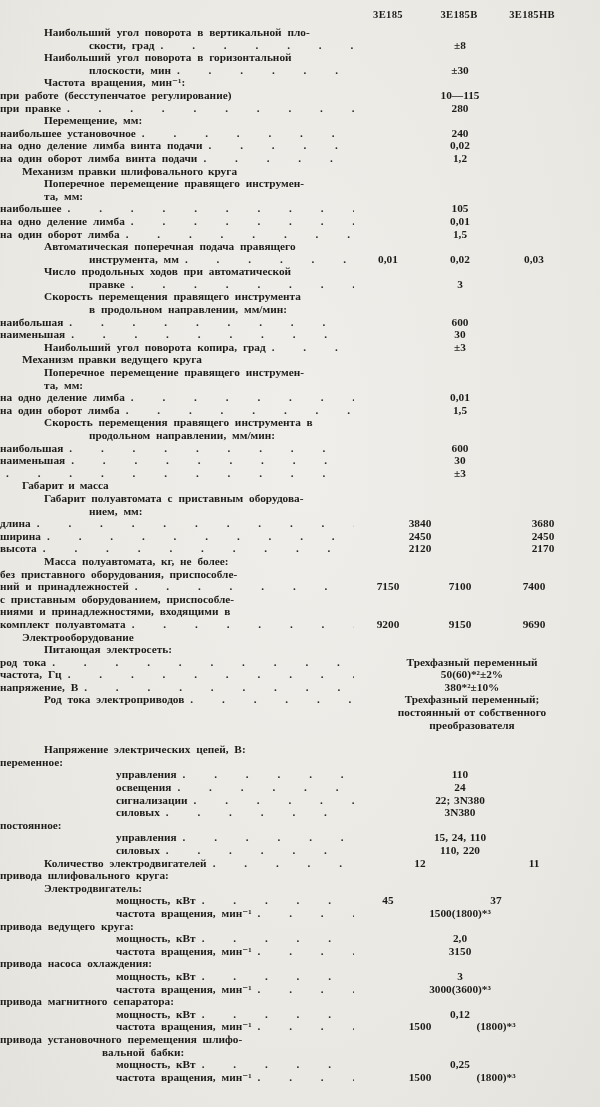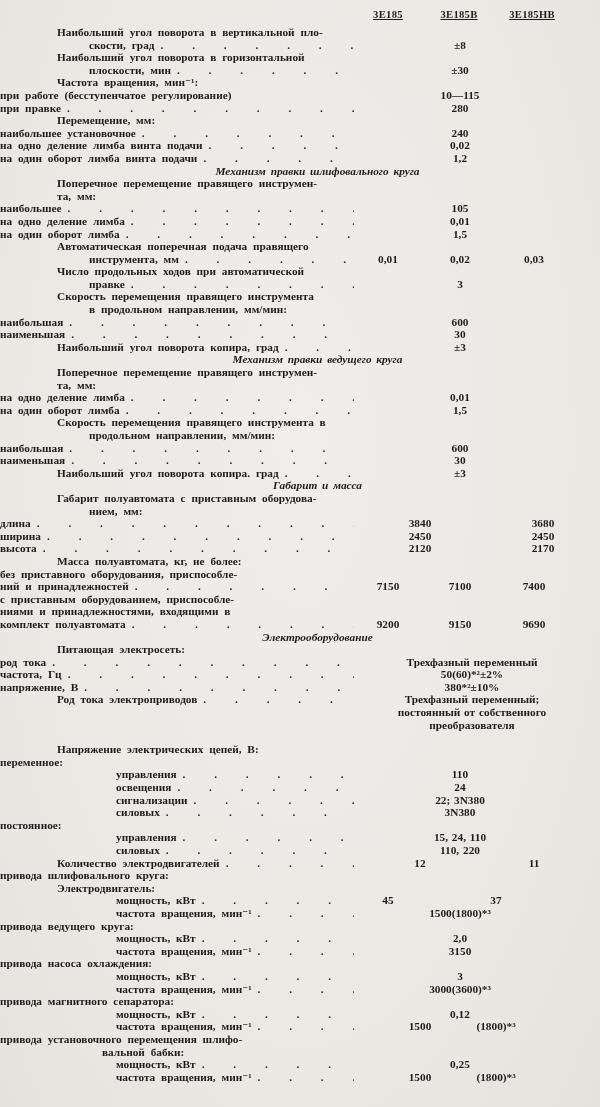--- a/index.html
+++ b/index.html
@@ -9,42 +9,42 @@
     font-family:"Liberation Serif","DejaVu Serif",serif;
     color:#1e1c1a;
   }
   .page{
     position:relative;width:600px;height:1107px;overflow:hidden;
     background:radial-gradient(ellipse at 50% 40%, #efeeea 0%, #eae8e3 70%, #e4e2dc 100%);
     font-weight:bold;
   }
   .colh{
     position:absolute;top:9px;transform:translateX(-50%);
-    font-size:10.6px;white-space:nowrap;letter-spacing:.3px;text-decoration:underline;
+    font-size:10.6px;white-space:nowrap;letter-spacing:.3px;
   }
   .colh.h1{left:388px}
   .colh.h2{left:459px}
   .colh.h3{left:532px}
   .content{position:absolute;top:26px;left:0;width:600px;font-size:11.3px;}
   .line{
     position:relative;display:flex;height:12.6px;line-height:12.6px;
     white-space:nowrap;
   }
   .lbl{flex:0 0 auto;word-spacing:3px;}
-  .ind0 .lbl{padding-left:44px;margin-left:13px;}
+  .ind0 .lbl{padding-left:44px;}
   .ind1 .lbl{padding-left:89px;}
   .ind2 .lbl{}
   .ind3 .lbl{padding-left:102px;}
   .ind4 .lbl{padding-left:116px;}
   .dots{
     flex:1 1 0;overflow:hidden;white-space:nowrap;
     margin-right:246px;padding-left:6px;letter-spacing:13px;
     color:#2a2825;
   }
-  .line.heading{display:block;text-align:center;font-style:italic;}
+  .line.heading{display:block;text-align:left;}
   .line.heading .lbl{padding-left:22px;word-spacing:2px;}
   .val{
     position:absolute;top:0;transform:translateX(-50%);
     white-space:nowrap;word-spacing:1px;
   }
   .c1{left:388px}
   .c2{left:460px}
   .c3{left:534px}
   .c12{left:420px}
   .c23{left:496px}
@@ -194,21 +194,20 @@
         <span class="lbl">наибольшая</span>
         <span class="dots">. . . . . . . . . . . . . . . . . . . . . . . . . . . . . . . . . . . . . . . . </span>
         <span class="val c2">600</span>
       </div>
       <div class="line ind2">
         <span class="lbl">наименьшая</span>
         <span class="dots">. . . . . . . . . . . . . . . . . . . . . . . . . . . . . . . . . . . . . . . . </span>
         <span class="val c2">30</span>
       </div>
       <div class="line ind0">
-        <span class="lbl">Наибольший угол поворота копира. град</span>
         <span class="dots">. . . . . . . . . . . . . . . . . . . . . . . . . . . . . . . . . . . . . . . . </span>
         <span class="val c2">±3</span>
       </div>
       <div class="line ind0 heading"><span class="lbl">Габарит и масса</span></div>
       <div class="line ind0">
         <span class="lbl">Габарит полуавтомата с приставным оборудова-</span>
       </div>
       <div class="line ind1">
         <span class="lbl">нием, мм:</span>
       </div>

